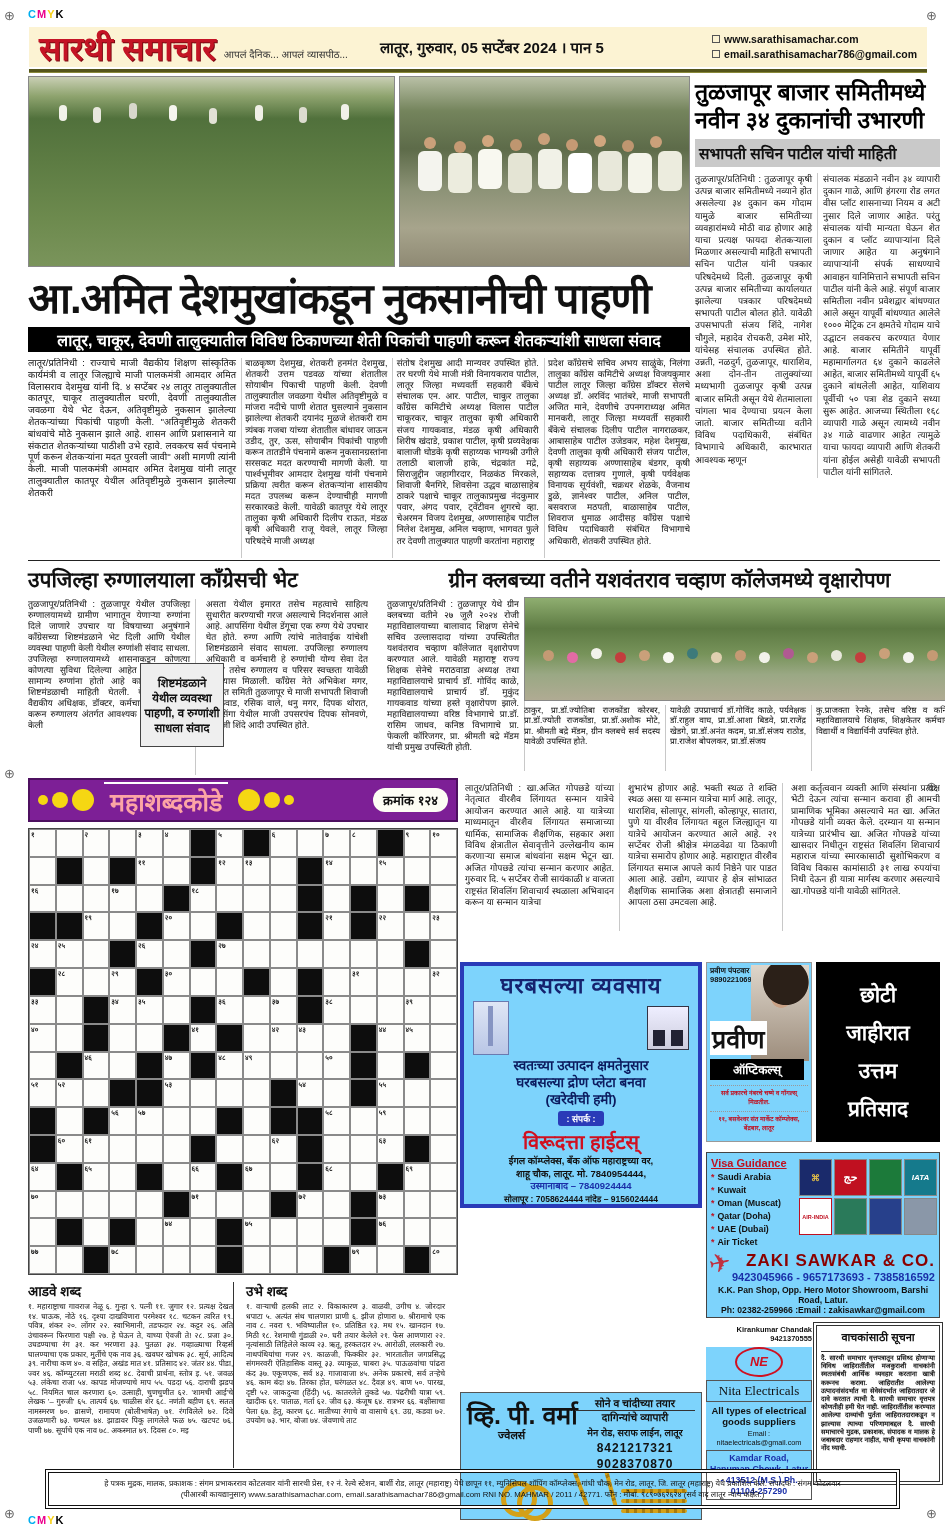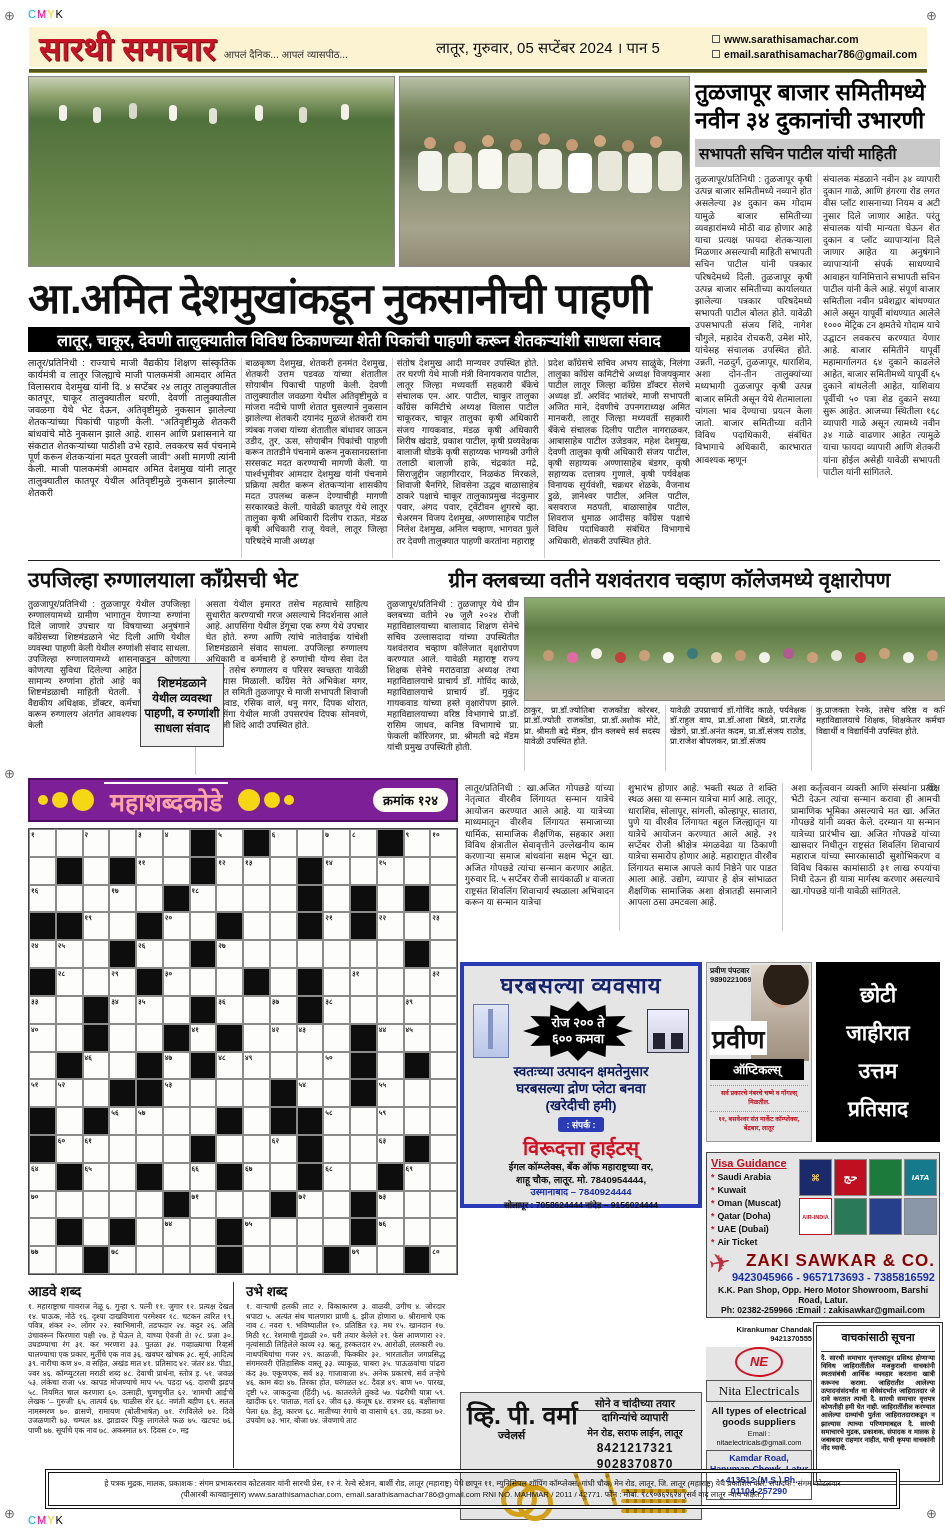--- a/index.html
+++ b/index.html
@@ -1,30 +1,30 @@
 <!DOCTYPE html>
 <html><head>
 <meta charset="utf-8">
 <style>
   html,body{margin:0;padding:0;background:#ffffff;}
   body{width:945px;height:1538px;position:relative;overflow:hidden;
        font-family:"Liberation Sans","DejaVu Sans",sans-serif;color:#111;}
   .abs{position:absolute;}
   .regmark{position:absolute;color:#666;font-size:13px;}
-  .cmyk{position:absolute;font-size:11px;font-weight:normal;letter-spacing:1px;}
+  .cmyk{position:absolute;font-size:11px;font-weight:bold;letter-spacing:1px;}
   .cmyk span:nth-child(1){color:#00aeef}.cmyk span:nth-child(2){color:#ec008c}
   .cmyk span:nth-child(3){color:#f7d117}.cmyk span:nth-child(4){color:#000}
 
   
   .masthead{left:29px;top:27px;width:898px;height:40px;background:#fcf3d3;
             display:flex;align-items:center;padding:0 10px;box-sizing:border-box;}
   .brand{color:#c41425;font-size:33px;font-weight:bold;white-space:nowrap;
          text-shadow:1px 1px 0 #7a0a12;text-align:center;}
   .tagline{font-size:10px;color:#333;margin:14px 0 0 8px;white-space:nowrap;}
-  .dateline{font-size:15px;font-weight:normal;margin-left:88px;white-space:nowrap;}
+  .dateline{font-size:15px;font-weight:bold;margin-left:32px;white-space:nowrap;}
   .mast-contacts{margin-left:auto;font-size:10.5px;font-weight:bold;line-height:15px;}
   .sq{display:inline-block;width:6px;height:6px;border:1px solid #555;margin-right:4px;}
   .mastrule{left:29px;top:69px;width:898px;height:0;border-top:3px solid #55551a;border-bottom:1px solid #8a8a3a;}
 
   
   .photo{box-sizing:border-box;border:1px solid #888;}
   .ph-field{left:28px;top:76px;width:367px;height:191px;
     background:linear-gradient(180deg,#c9cfb4 0%,#8fa46f 10%,#51713c 22%,#5d7c43 45%,#6d8a4e 75%,#7a945b 100%);}
   .ph-field .people{position:absolute;left:30px;top:28px;width:8px;height:16px;border-radius:4px;background:#f2f2ea;
     box-shadow:34px 2px 0 #e8e8de,70px -2px 0 #d8d8cc,110px 0 0 #f5f5ee,150px 3px 0 #e2e2d6,196px 0 0 #efefe6,240px 2px 0 #dcdccf,282px -1px 0 #f1f1e9;}
@@ -96,21 +96,21 @@
   .clue-title{font-size:13.5px;font-weight:bold;margin-bottom:2px;}
   .clue-text{font-size:7.6px;line-height:9.5px;text-align:justify;}
 
   
   .gop{left:465px;top:775px;width:475px;height:184px;}
   .gop-head{font-size:20px;font-weight:bold;text-align:center;white-space:nowrap;}
   .gop-body{display:flex;justify-content:space-between;margin-top:8px;height:148px;overflow:hidden;}
   .gop-body .col{width:149px;font-size:9px;line-height:11.4px;}
 
   
-  .ad{box-sizing:border-box;background:#e5e5e5;}
+  .ad{box-sizing:border-box;background:#7dd3fc;}
   .ad-ghar{left:460px;top:962px;width:242px;height:246px;border:3px solid #2a3bb8;box-shadow:inset 0 0 0 1px #2a3bb8;
            text-align:center;padding:4px 6px;}
   .ghar-title{color:#15226e;font-size:22px;font-weight:bold;letter-spacing:1px;}
   .ghar-row{display:flex;align-items:center;justify-content:space-between;margin:2px 4px;}
   .machine{width:34px;height:52px;border:1px solid #6a7ab0;background:linear-gradient(180deg,#dfe6f5,#b9c6e6);position:relative;}
   .machine:before{content:"";position:absolute;left:14px;top:4px;width:5px;height:40px;background:#8694c2;}
   .burst{width:110px;height:60px;background:#000;color:#fff;font-weight:bold;font-size:13px;line-height:1.2;
          display:flex;align-items:center;justify-content:center;text-align:center;
          clip-path:polygon(100% 50%,84.8% 58.8%,93.3% 75%,75.5% 74%,75% 93.3%,59.3% 82.8%,50% 100%,40.7% 82.8%,25% 93.3%,24.5% 74%,6.7% 75%,15.2% 58.8%,0% 50%,15.2% 41.2%,6.7% 25%,24.5% 26%,25% 6.7%,40.7% 17.2%,50% 0%,59.3% 17.2%,75% 6.7%,75.5% 26%,93.3% 25%,84.8% 41.2%);}
   .plates{width:40px;height:42px;border:1px solid #334;background:linear-gradient(180deg,#eef,#ccd);position:relative;}
@@ -712,26 +712,20 @@
     <div class="col colrule">लातूर/प्रतिनिधी : खा.अजित गोपछडे यांच्या नेतृत्वात वीरशैव लिंगायत सन्मान यात्रेचे आयोजन करण्यात आले आहे. या यात्रेच्या माध्यमातून वीरशैव लिंगायत समाजाच्या धार्मिक, सामाजिक शैक्षणिक, सहकार अशा विविध क्षेत्रातील सेवावृत्तीने उल्लेखनीय काम करणाऱ्या समाज बांधवांना सक्षम भेटून खा. अजित गोपछडे त्यांचा सन्मान करणार आहेत. गुरुवार दि. ५ सप्टेंबर रोजी सायंकाळी ४ वाजता राष्ट्रसंत शिवलिंग शिवाचार्य स्थळाला अभिवादन करून या सन्मान यात्रेचा</div>
     <div class="col colrule">शुभारंभ होणार आहे. भक्ती स्थळ ते शक्ति स्थळ असा या सन्मान यात्रेचा मार्ग आहे. लातूर, धाराशिव, सोलापूर, सांगली, कोल्हापूर, सातारा, पुणे या वीरशैव लिंगायत बहूल जिल्ह्यातून या यात्रेचे आयोजन करण्यात आले आहे. २१ सप्टेंबर रोजी श्रीक्षेत्र मंगळवेढा या ठिकाणी यात्रेचा समारोप होणार आहे. महाराष्ट्रात वीरशैव लिंगायत समाज आपले कार्य निष्ठेने पार पाडत आला आहे. उद्योग, व्यापार हे क्षेत्र सांभाळत शैक्षणिक सामाजिक अशा क्षेत्रातही समाजाने आपला ठसा उमटवला आहे.</div>
     <div class="col">अशा कर्तृत्ववान व्यक्ती आणि संस्थांना प्रत्यक्ष भेटी देऊन त्यांचा सन्मान करावा ही आमची प्रामाणिक भूमिका असल्याचे मत खा. अजित गोपछडे यांनी व्यक्त केले. दरम्यान या सन्मान यात्रेच्या प्रारंभीच खा. अजित गोपछडे यांच्या खासदार निधीतून राष्ट्रसंत शिवलिंग शिवाचार्य महाराज यांच्या स्मारकासाठी सुशोभिकरण व विविध विकास कामांसाठी ३१ लाख रुपयांचा निधी देऊन ही यात्रा मार्गस्थ करणार असल्याचे खा.गोपछडे यांनी यावेळी सांगितले.</div>
   </div>
 </div>
 
 <div class="abs ad ad-ghar">
   <div class="ghar-title">घरबसल्या व्यवसाय</div>
   <div class="ghar-row">
     <div class="machine"></div>
-    <div class="burst">
-      <div>
-          <div>रोज २०० ते</div>
-      <div>६०० कमवा</div>
-        </div>
-    </div>
     <div class="plates"></div>
   </div>
   <div class="ghar-line">स्वतःच्या उत्पादन क्षमतेनुसार</div>
   <div class="ghar-line">घरबसल्या द्रोण प्लेटा बनवा</div>
   <div class="ghar-line">(खरेदीची हमी)</div>
   <div><span class="ghar-contact">: संपर्क :</span></div>
   <div class="ghar-name">विरूदत्ता हाईटस्</div>
   <div class="ghar-addr">ईगल कॉम्प्लेक्स, बँक ऑफ महाराष्ट्रच्या वर,</div>
   <div class="ghar-addr">शाहू चौक, लातूर. मो. 7840954444,</div>
   <div class="ghar-addr"><b>उस्मानाबाद – 7840924444</b></div>

